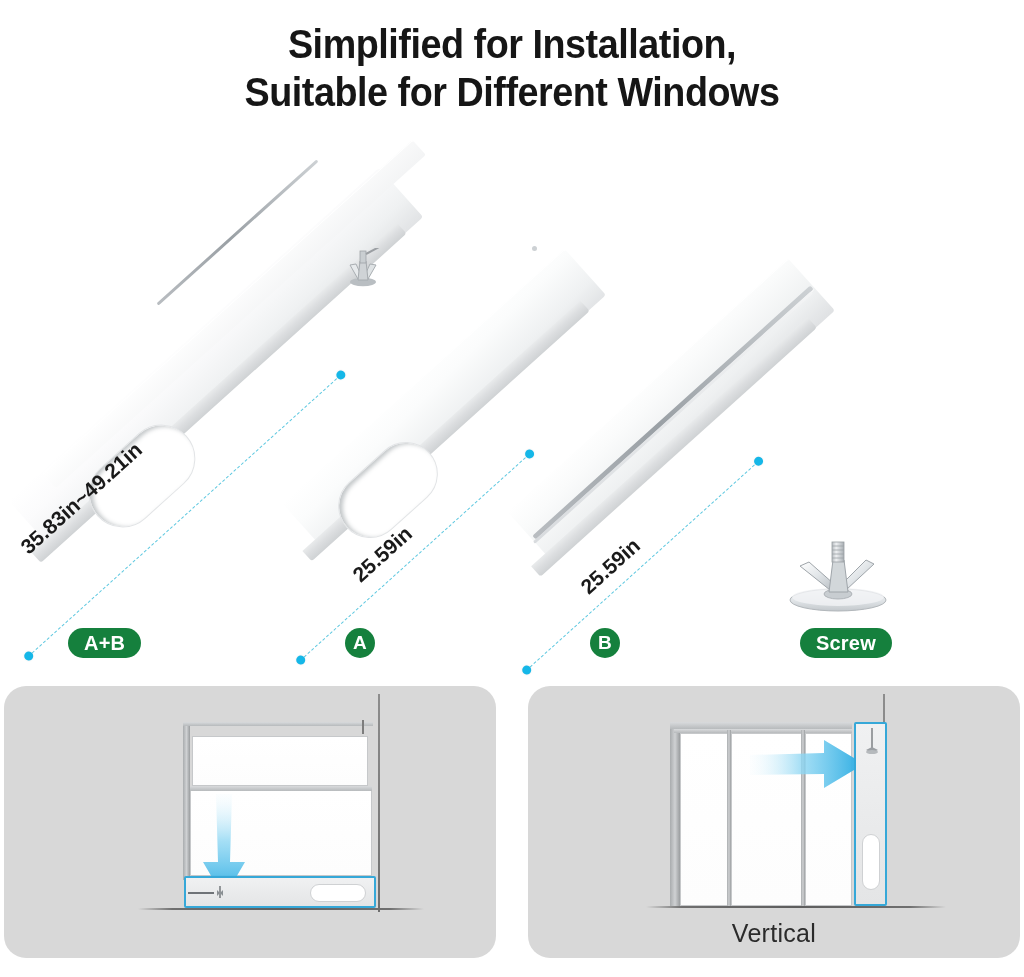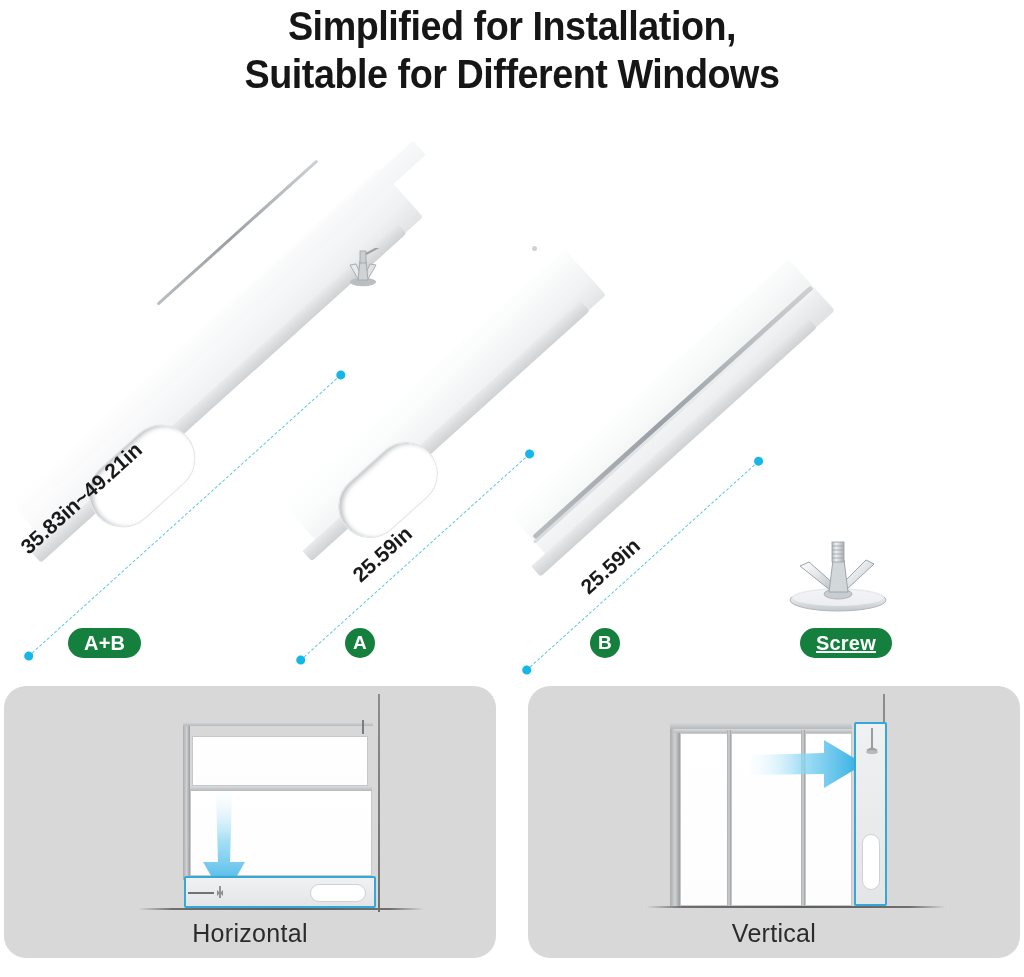--- a/index.html
+++ b/index.html
@@ -14,21 +14,21 @@
   
   .title {
     position: absolute; left: 0; top: 0; width: 1024px;
     text-align: center;
     font-family: "Liberation Sans", sans-serif;
     font-weight: 700;
     font-size: 41px;
     line-height: 48px;
     letter-spacing: -0.5px;
     color: #161616;
-    padding-top: 2px;
+    padding-top: 20px;
   }
   .title .ln { display: block; transform: scaleX(0.92); }
 
   
   .stage { position: absolute; left: 0; top: 108px; width: 1024px; height: 520px; }
 
   .part { position: absolute; transform-origin: 50% 50%; }
 
   
   .face-top {
@@ -290,21 +290,21 @@
         <line x1="54" y1="14" x2="66" y2="14" stroke="#9da2a6" stroke-width="0.8"></line>
         <line x1="54" y1="18" x2="66" y2="18" stroke="#9da2a6" stroke-width="0.8"></line>
       </svg>
     </div>
   </div>
 
   <div class="badges">
     <div class="badge pill" style="left:68px; top:4px;">A+B</div>
     <div class="badge circ" style="left:345px; top:4px;">A</div>
     <div class="badge circ" style="left:590px; top:4px;">B</div>
-    <div class="badge pill" style="left:800px; top:4px;text-decoration:underline;">Screw</div>
+    <div class="badge pill" style="left:800px; top:4px;">Screw</div>
   </div>
 
   <div class="scene left">
 
     <div style="position:absolute; left:374px; top:8px; width:2px; height:218px;
                 background:linear-gradient(180deg,#8d8d8d,#6e6e6e);"></div>
 
     <div class="frame-post" style="left:179px; top:36px; width:7px; height:158px;"></div>
 
     <div class="frame-rail" style="left:179px; top:36px; width:190px; height:4px;"></div>
@@ -336,21 +336,20 @@
       <svg width="12" height="18" viewBox="0 0 12 18">
         <line x1="6" y1="2" x2="6" y2="14" stroke="#6d7175" stroke-width="1.4"></line>
         <path d="M3 6 L6 9 L3 12 Z" fill="#8a8f93"></path>
         <path d="M9 6 L6 9 L9 12 Z" fill="#8a8f93"></path>
       </svg>
     </div>
     <div style="position:absolute; left:184px; top:206px; width:26px; height:1.5px; background:#6f7377;"></div>
 
     <div class="floor" style="left:134px; top:222px; width:286px;"></div>
 
-    <div class="scene-label">Horizontal</div>
   </div>
 
   <div class="scene right">
 
     <div style="position:absolute; left:355px; top:8px; width:2px; height:210px;
                 background:linear-gradient(180deg,#8d8d8d,#7a7a7a);"></div>
 
     <div class="frame-post" style="left:142px; top:36px; width:10px; height:184px;"></div>
     <div class="frame-rail" style="left:142px; top:36px; width:182px; height:7px;"></div>
     <div class="frame-rail" style="left:146px; top:43px; width:178px; height:4px;"></div>

